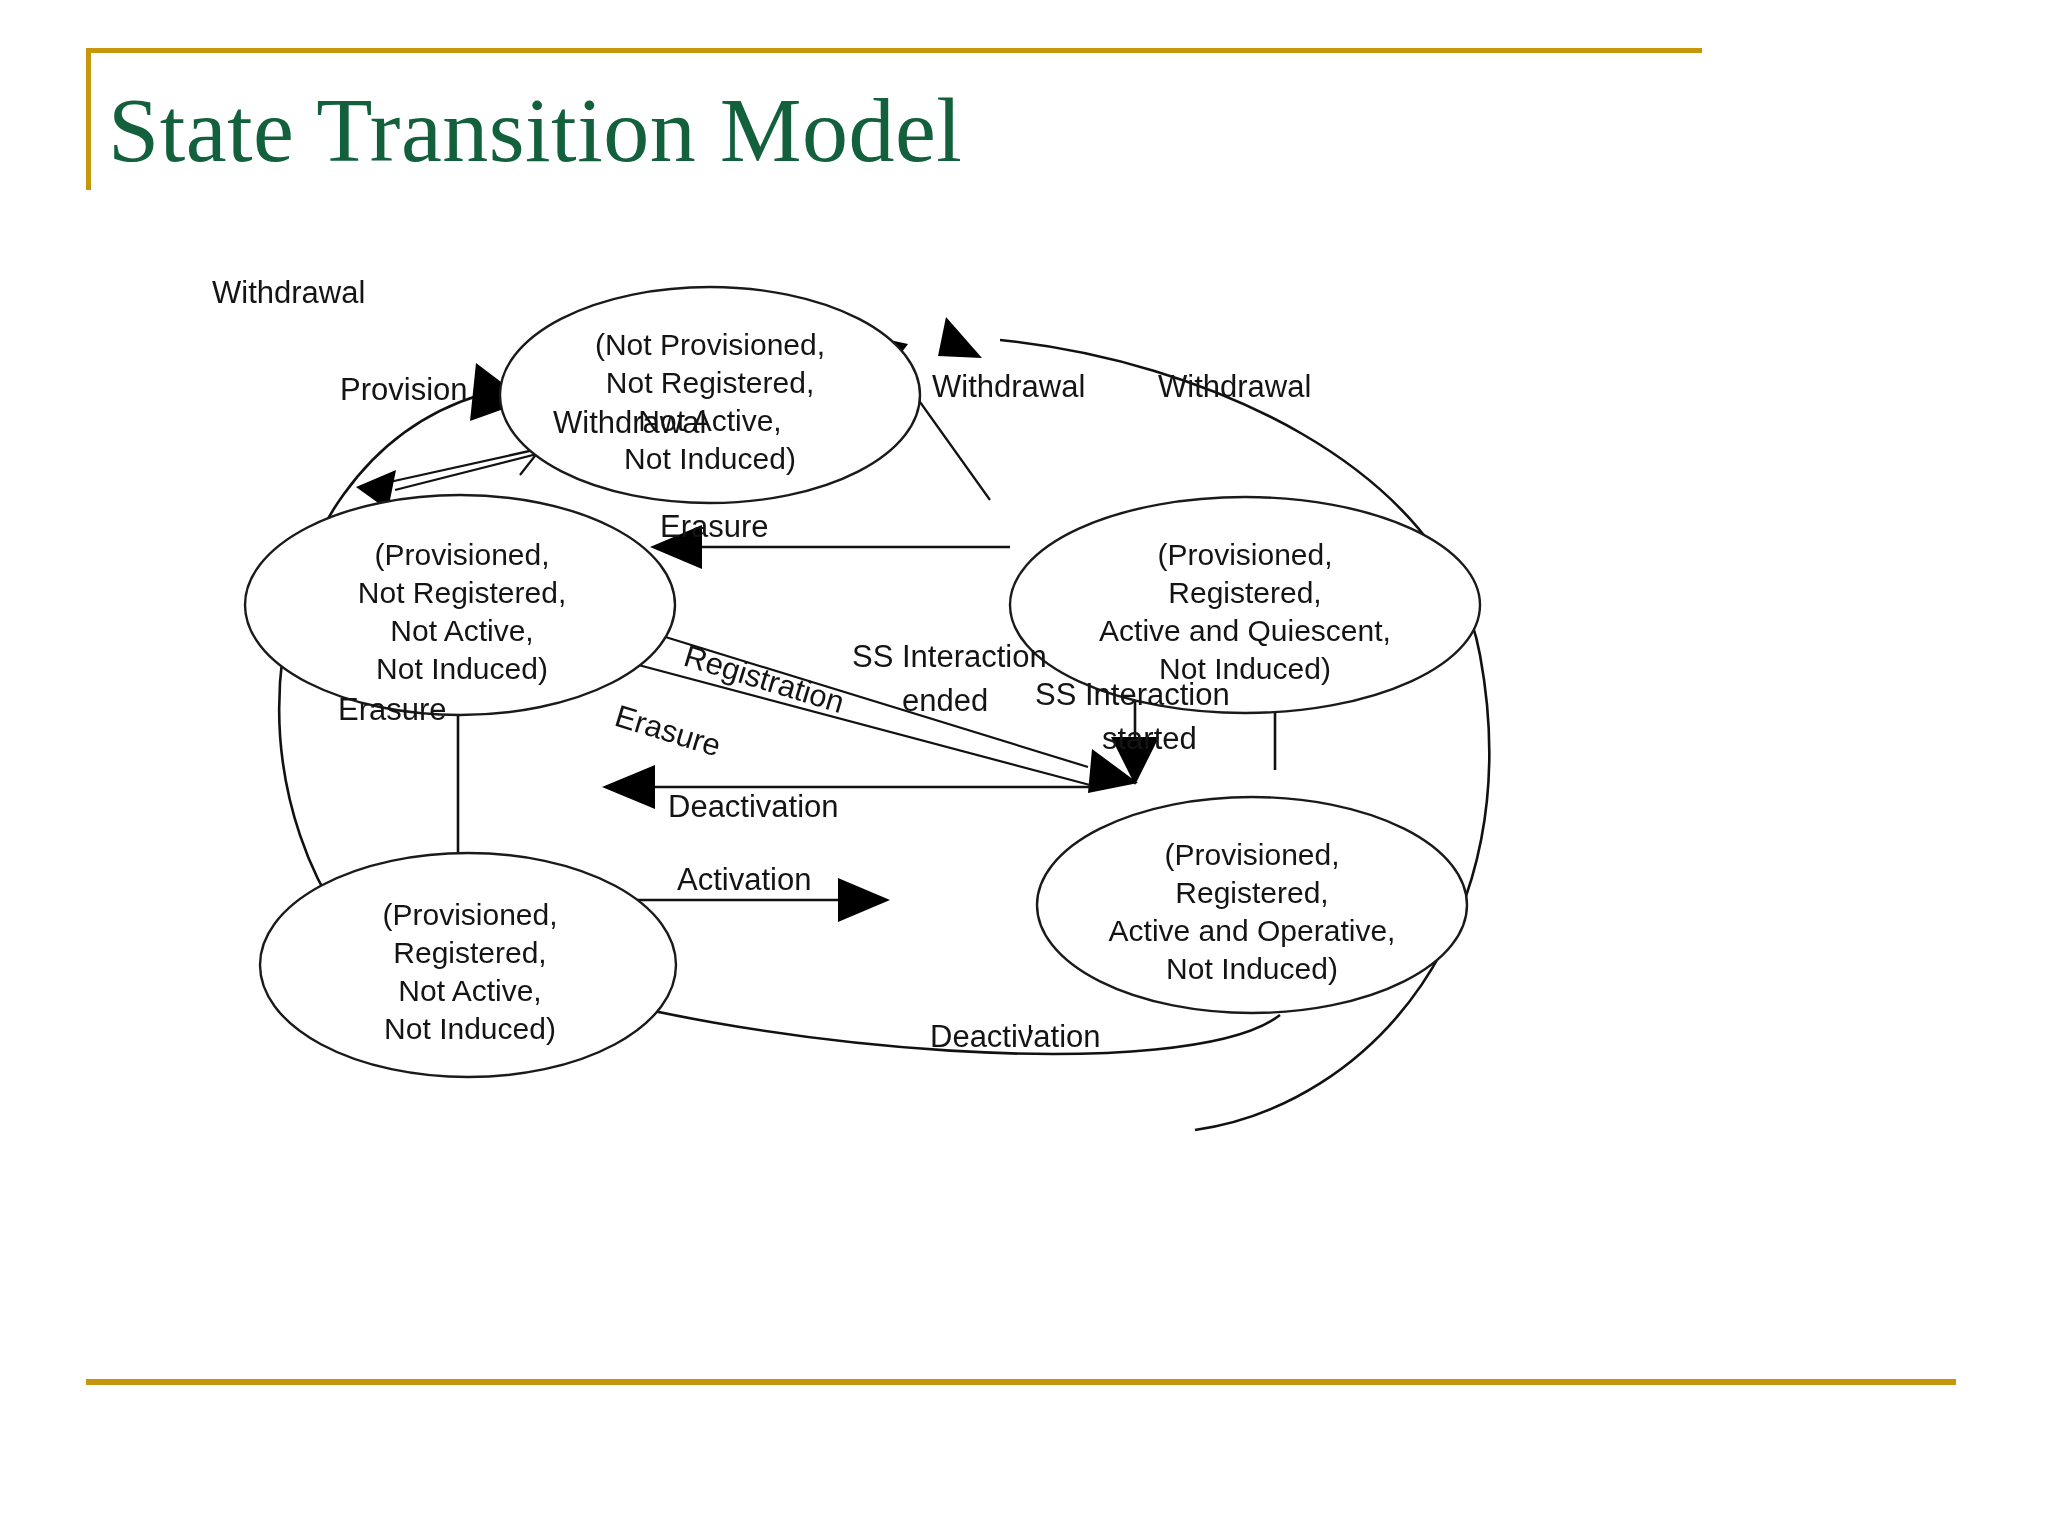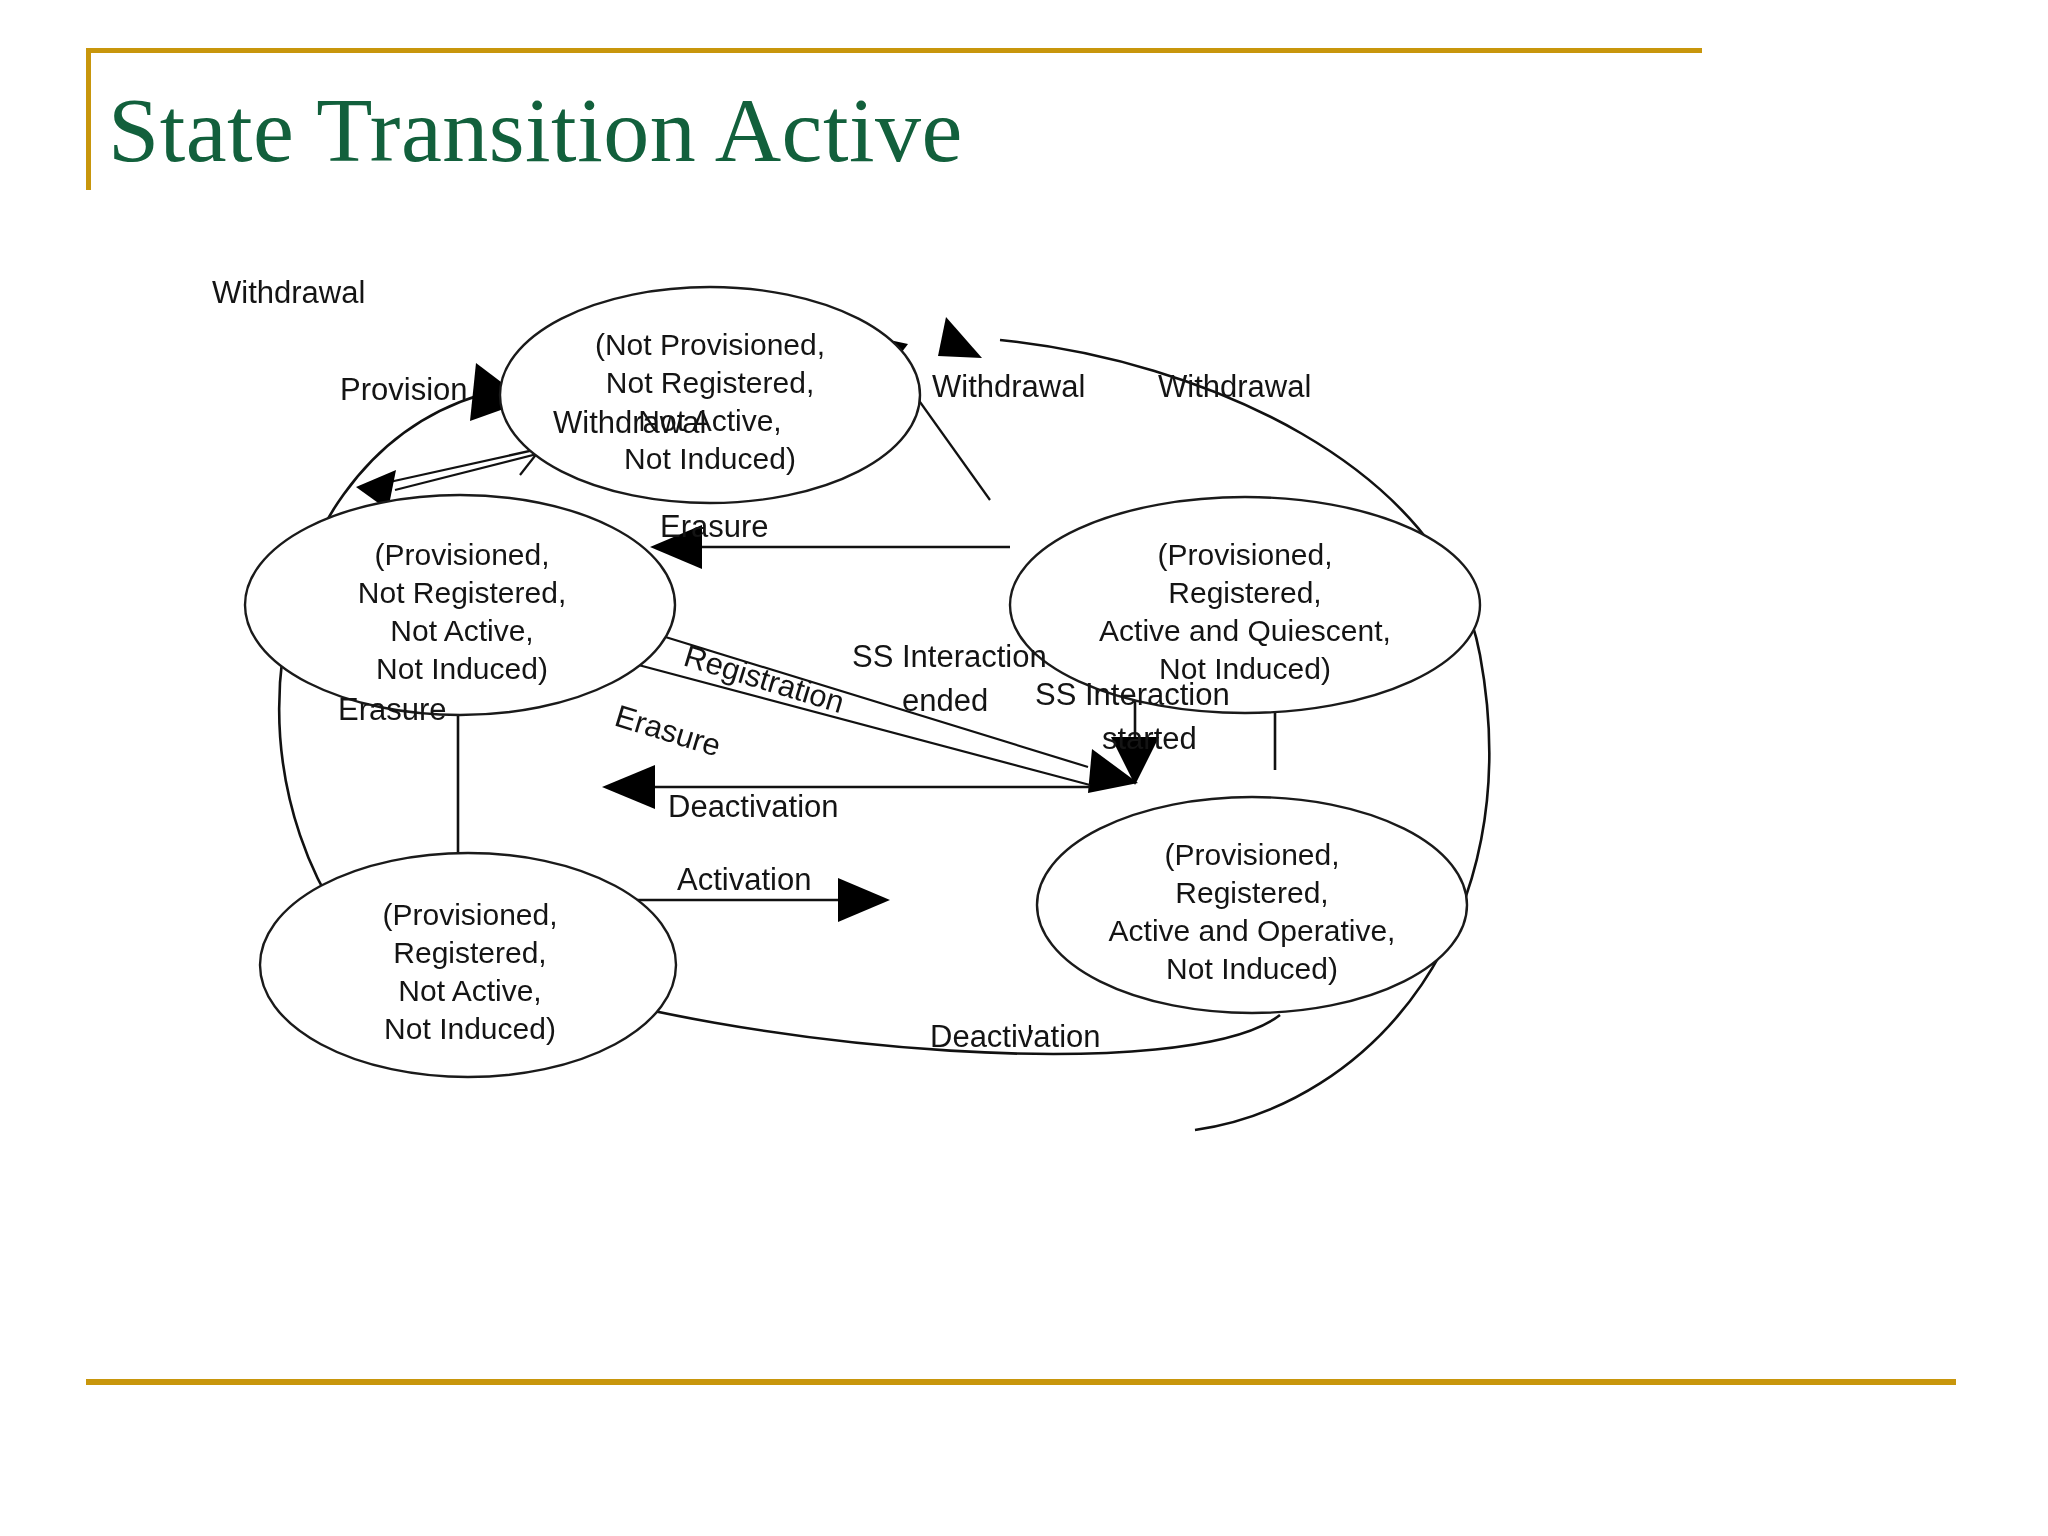--- a/index.html
+++ b/index.html
@@ -97,21 +97,21 @@
 </style>
 </head>
 <body>
 
 <div id="slide">
 
   <div id="frame-top-rule"></div>
   <div id="frame-left-rule"></div>
   <div id="frame-bottom-rule"></div>
 
-  <div id="slide-title">State Transition Active</div>
+  <div id="slide-title">State Transition Model</div>
 
   <div id="diagram-wrap">
   <svg id="state-diagram" viewBox="0 0 1600 1150" xmlns="http://www.w3.org/2000/svg">
 
     <path class="edge-line" d="M 210,760 C 20,600 60,240 290,170"></path>
     <polygon class="arrow-head" points="286,138 336,176 280,196"></polygon>
 
     <path class="edge-line-thin" d="M 520,185 L 205,265" transform="translate(0,0)"></path>
     <path class="edge-line-thin" d="M 512,188 L 200,268" style="display:none"></path>
     <path class="edge-line-thin" d="M 523,180 L 195,260" style="display:none"></path>

